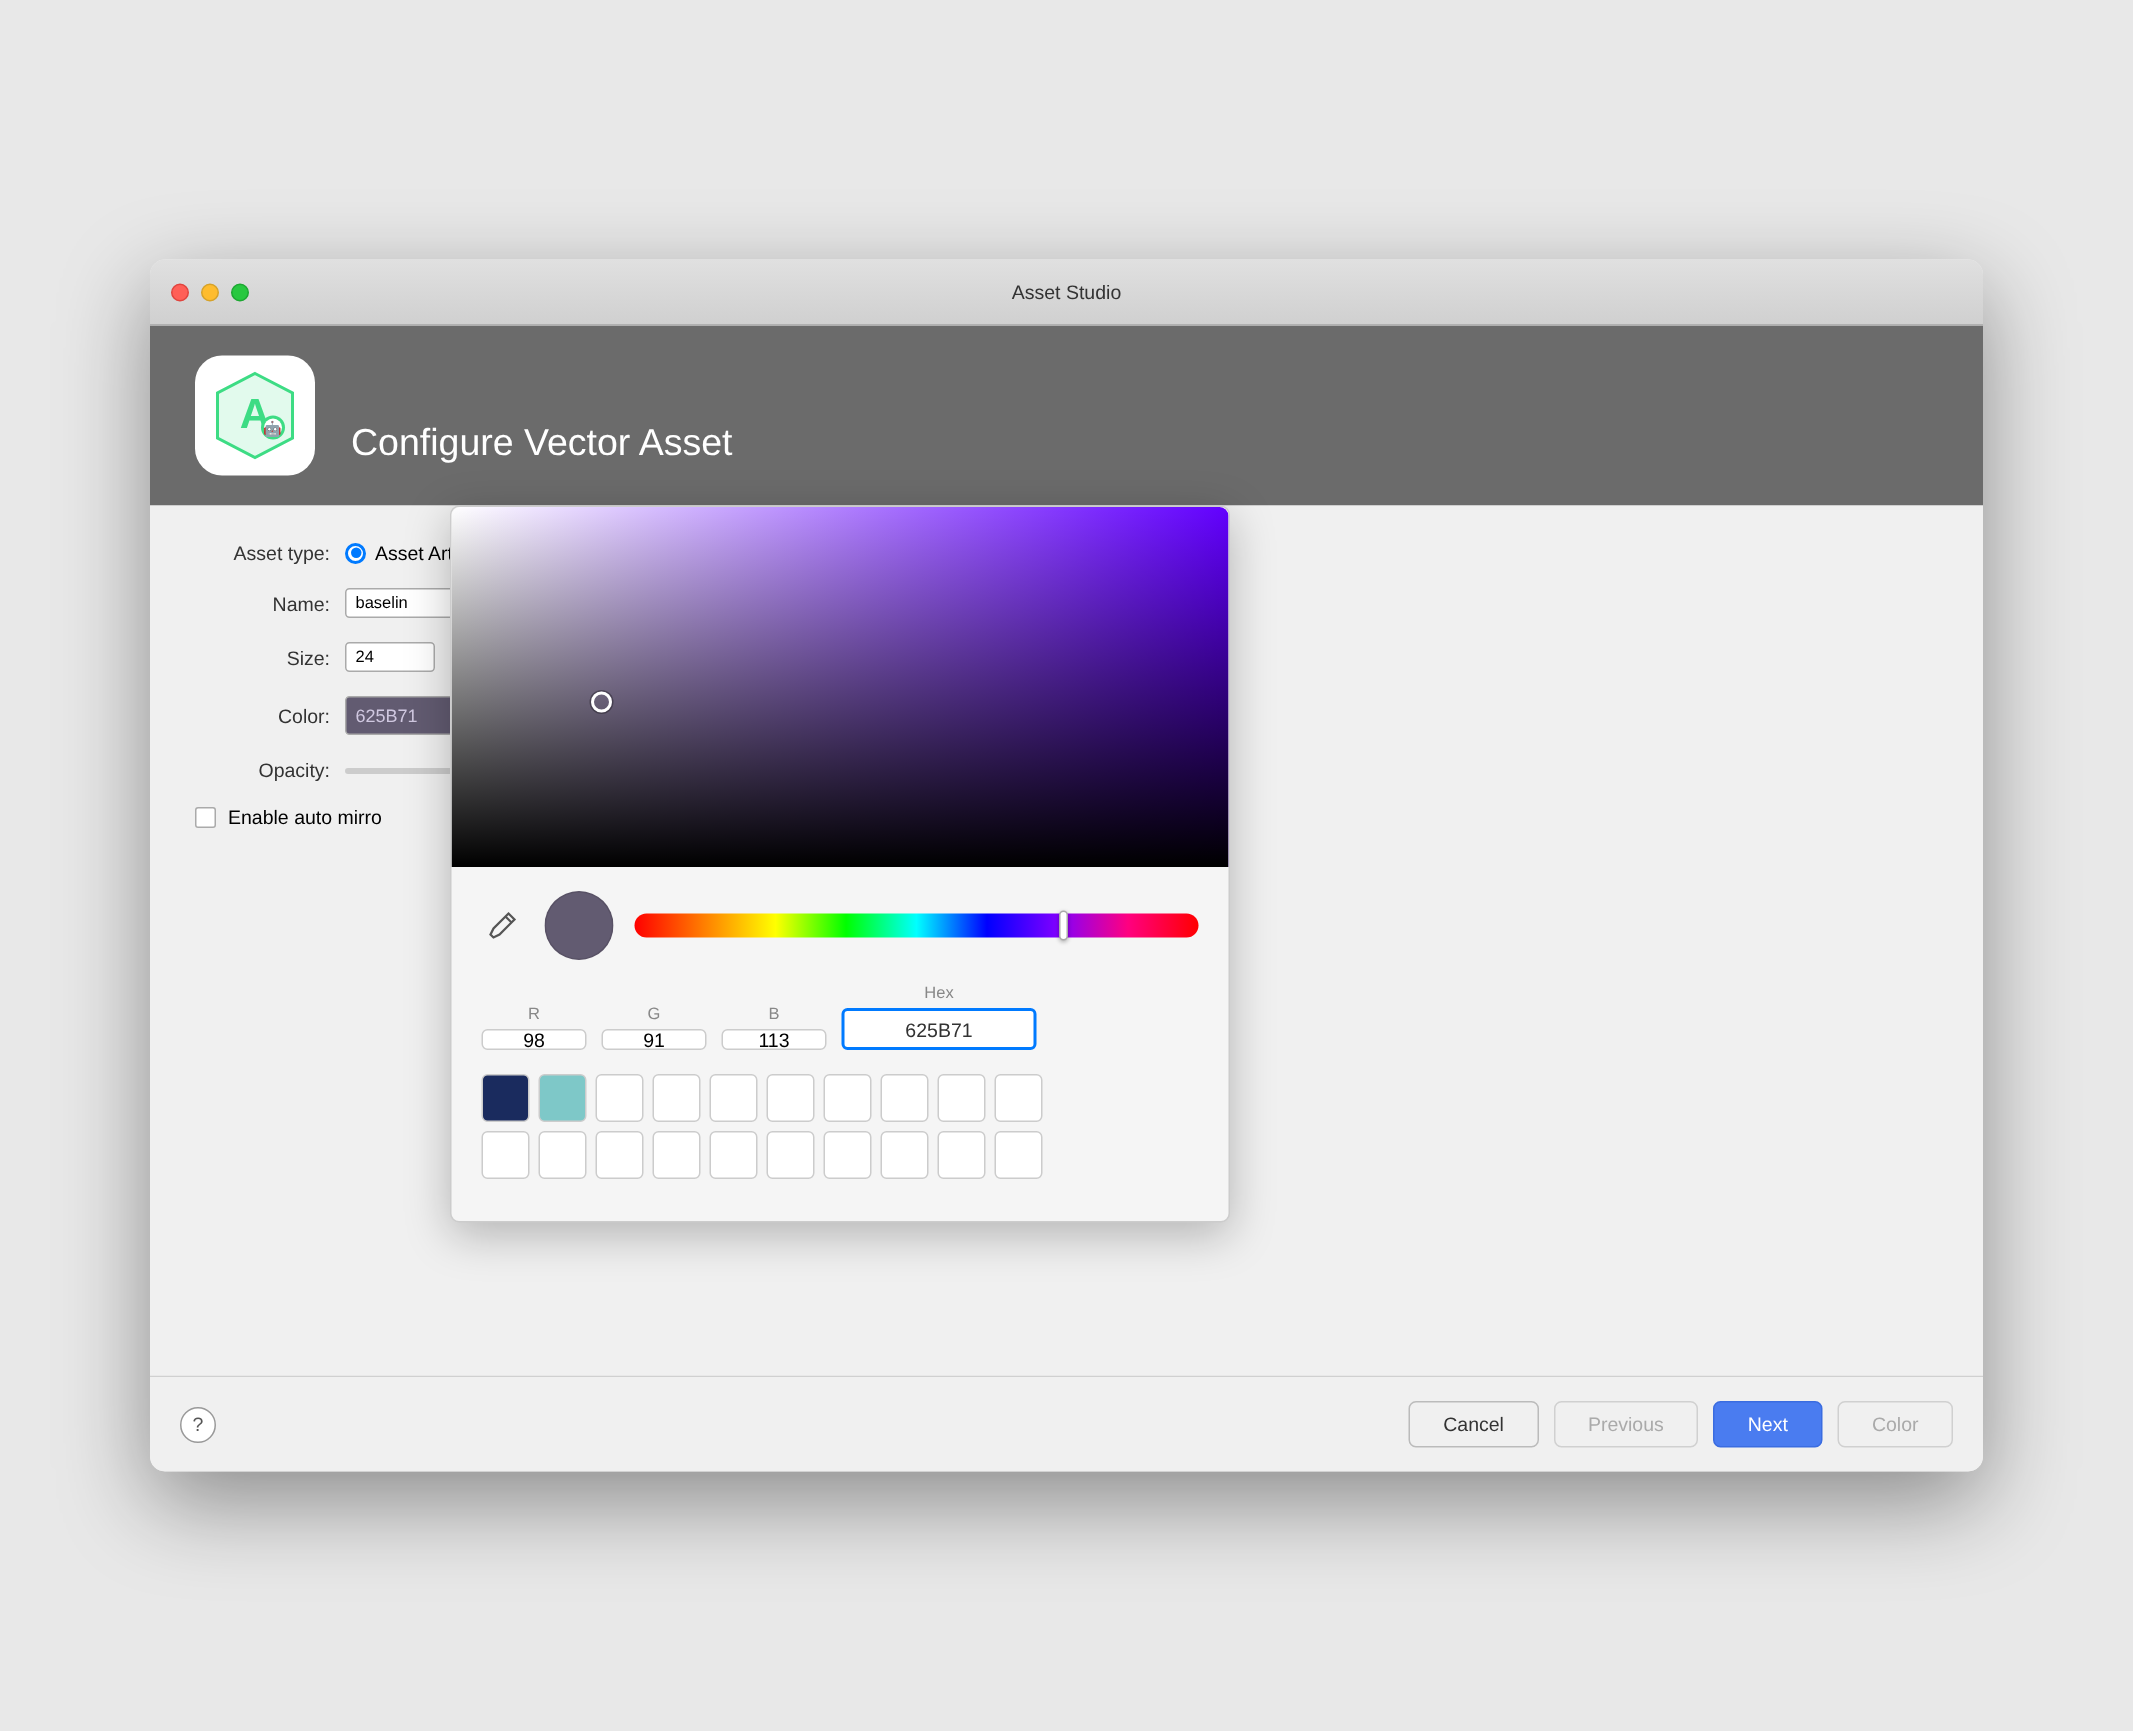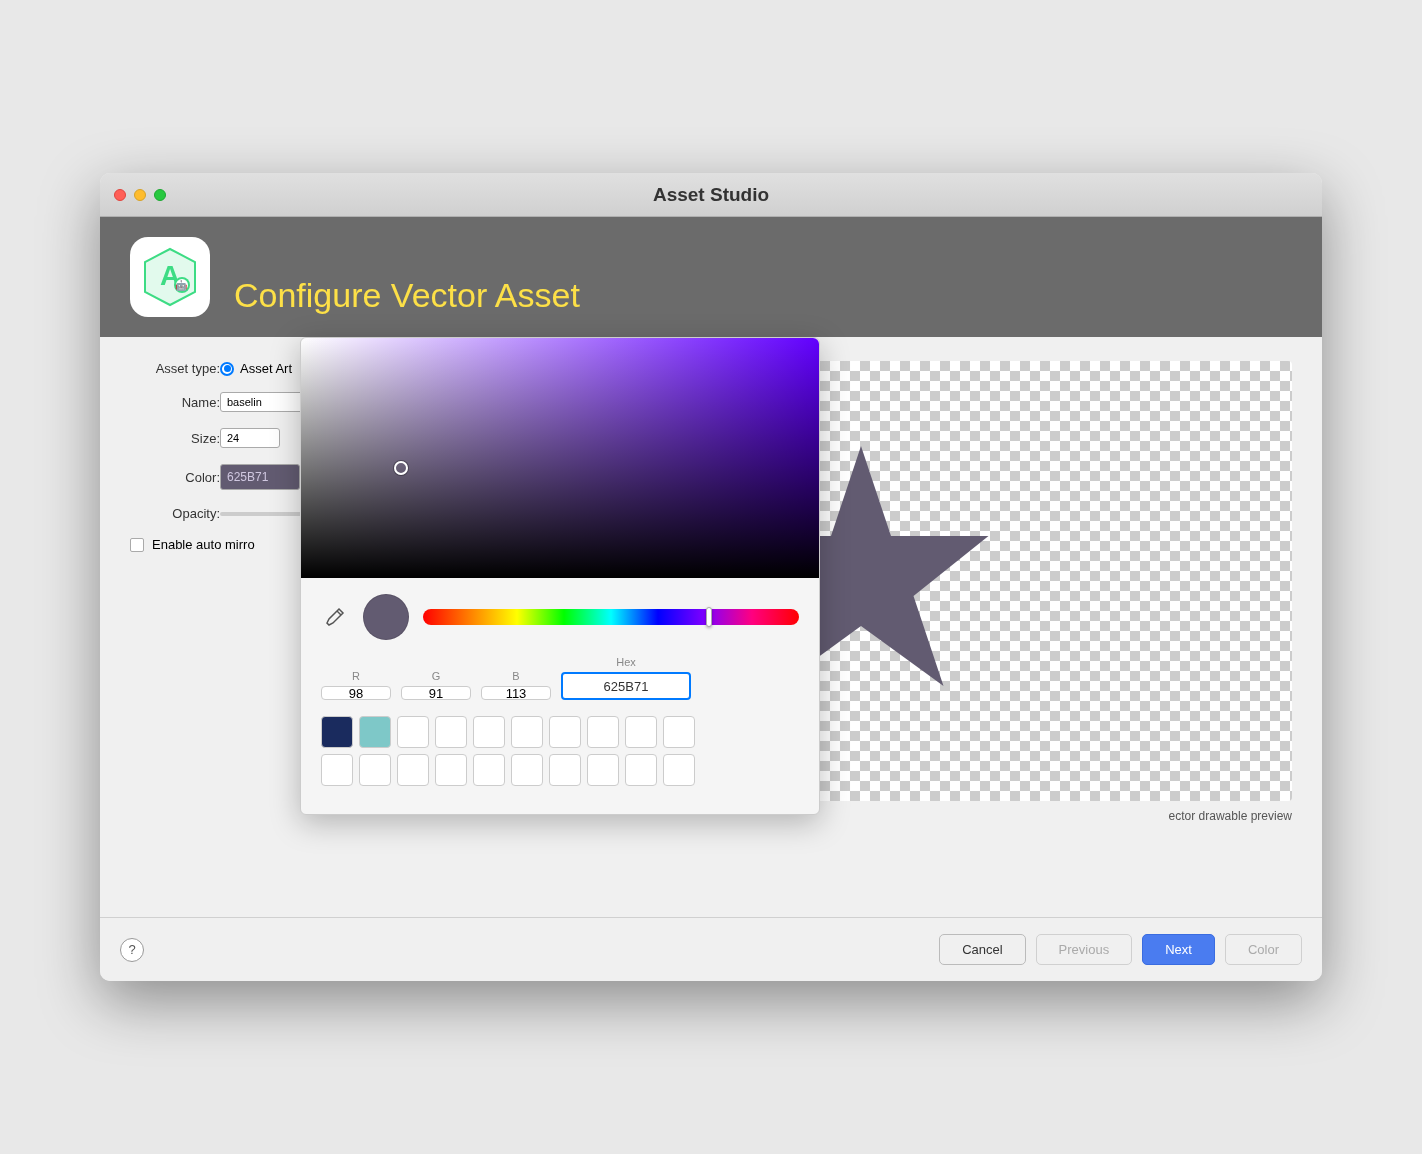--- a/index.html
+++ b/index.html
@@ -37,22 +37,22 @@
       gap: 8px;
       align-items: center;
     }
     .btn-close { width: 12px; height: 12px; border-radius: 50%; background: #ff5f57; border: 1px solid #e0443e; cursor: pointer; }
     .btn-min   { width: 12px; height: 12px; border-radius: 50%; background: #febc2e; border: 1px solid #d6a229; cursor: pointer; }
     .btn-max   { width: 12px; height: 12px; border-radius: 50%; background: #28c840; border: 1px solid #1da832; cursor: pointer; }
     .title-bar-text {
       position: absolute;
       left: 50%;
       transform: translateX(-50%);
-      font-size: 19px;
-      font-weight: 700;
+      font-size: 13px;
+      font-weight: 400;
       color: #333;
     }
 
     
     .header {
       background: #6b6b6b;
       padding: 20px 30px;
       display: flex;
       align-items: center;
       gap: 24px;
@@ -61,23 +61,23 @@
       width: 80px;
       height: 80px;
       background: white;
       border-radius: 18px;
       display: flex;
       align-items: center;
       justify-content: center;
       flex-shrink: 0;
     }
     .header-title {
-      font-size: 34px;
+      font-size: 25px;
       font-weight: 300;
-      color: #fde047;
+      color: #ffffff;
       margin-top: 36px;
     }
 
     
     .main-content {
       display: flex;
       padding: 24px 30px;
       gap: 20px;
       background: #f0f0f0;
       min-height: 580px;
@@ -86,20 +86,21 @@
 
     
     .form-panel {
       width: 280px;
       flex-shrink: 0;
     }
     .form-row {
       display: flex;
       align-items: center;
       margin-bottom: 16px;
+      gap: 10px;
     }
     .form-label {
       width: 90px;
       text-align: right;
       color: #333;
       font-size: 13px;
       flex-shrink: 0;
     }
     .form-input {
       border: 1px solid #aaa;
@@ -557,31 +558,20 @@
           <div class="swatch swatch-empty"></div>
           <div class="swatch swatch-empty"></div>
           <div class="swatch swatch-empty"></div>
           <div class="swatch swatch-empty"></div>
           <div class="swatch swatch-empty"></div>
           <div class="swatch swatch-empty"></div>
         </div>
       </div>
     </div>
 
-    <div class="preview-panel">
-      <div class="preview-canvas">
-
-        <svg class="star-shape" viewBox="0 0 200 200" xmlns="http://www.w3.org/2000/svg">
-          <polygon points="100,10 120,70 185,70 135,110 155,170 100,130 45,170 65,110 15,70 80,70" fill="#625B71"></polygon>
-        </svg>
-      </div>
-      <div class="preview-label">
-        <span>ector drawable preview</span>
-      </div>
-    </div>
   </div>
 
   <div class="footer">
     <div class="footer-left">
       <div class="help-btn">
         <span>?</span>
       </div>
     </div>
     <button class="footer-btn">Cancel</button>
     <button class="footer-btn footer-btn-disabled">Previous</button>

